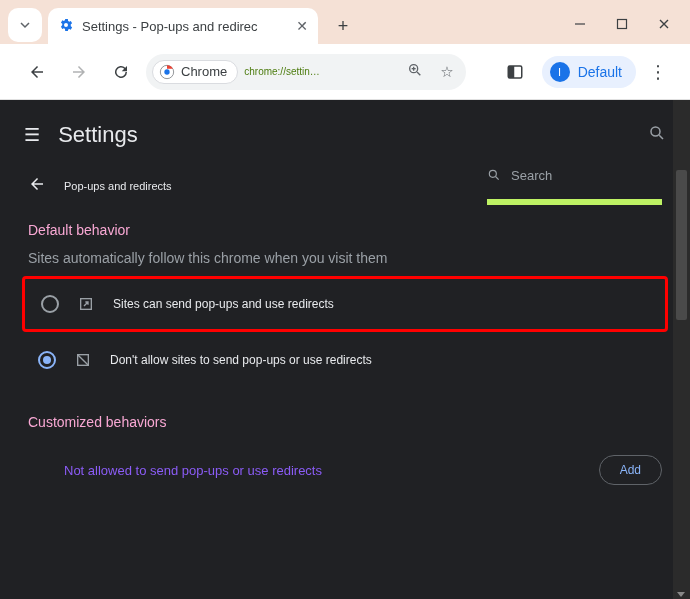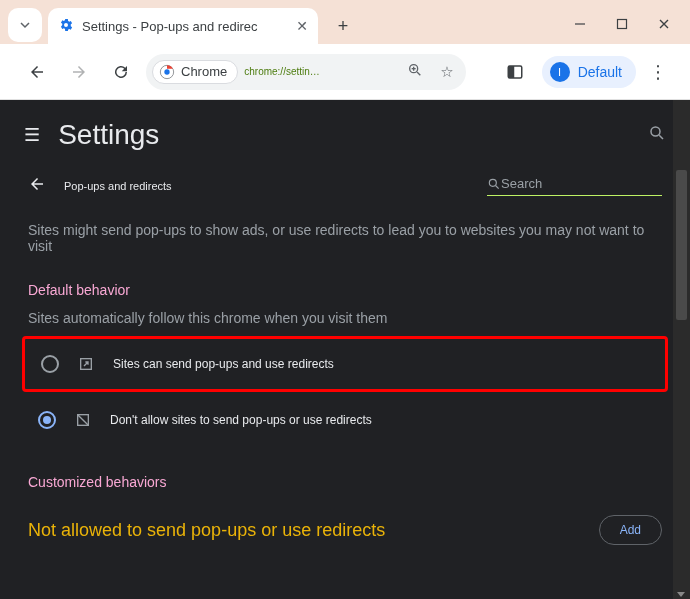--- a/index.html
+++ b/index.html
@@ -219,21 +219,21 @@
     border-top: 5px solid #888;
   }
   .app-header {
     height: 58px;
     display: flex;
     align-items: center;
     padding: 0 18px;
     color: #e8eaed;
   }
   .hamburger { font-size: 18px; margin-right: 18px; }
-  .app-title { font-size: 28px; font-weight: 400; flex: 1;}
+  .app-title { font-size: 22px; font-weight: 400; flex: 1;}
   .app-search { font-size: 16px; color: #9aa0a6; }
   .page {
     padding: 0 22px;
     color: #9aa0a6;
   }
   .page-header {
     display: flex;
     align-items: center;
     height: 44px;
     margin-bottom: 14px;
@@ -241,22 +241,23 @@
   .back-arrow { color: #e8eaed; font-size: 18px; margin-right: 18px; }
   .page-title {
     font-size: 11px;
     color: #e8eaed;
     font-weight: 500;
     flex: 1;
   }
   .page-search {
     display: flex;
     align-items: center;
-    border-bottom: 1px solid #bef264;
-    padding-bottom: 4px;
+    gap: 10px;
+    border-bottom: 6px solid #bef264;
+    padding-bottom: 16px;
     width: 175px;
   }
   .page-search span { font-size: 13px; color: #9aa0a6; }
   .desc {
     font-size: 14px;
     color: #9aa0a6;
     margin-bottom: 28px;
   }
   .section-title {
     font-size: 14px;
@@ -444,21 +445,20 @@
         <span class="page-title">Pop-ups and redirects</span>
         <div class="page-search">
           <svg width="14" height="14" viewBox="0 0 24 24">
               <circle cx="10" cy="10" r="6" stroke="#9aa0a6" stroke-width="2" fill="none"></circle>
               <line x1="15" y1="15" x2="20" y2="20" stroke="#9aa0a6" stroke-width="2"></line>
             </svg>
           <span>Search</span>
         </div>
       </div>
 
-      <div class="desc">Sites might send pop-ups to show ads, or use redirects to lead you to websites you may not want to visit</div>
 
       <div class="section-title">Default behavior</div>
       <div class="section-sub">Sites automatically follow this chrome when you visit them</div>
 
       <div class="radio-row highlight">
         <div class="radio"></div>
         <div class="opt-icon">
           <svg width="16" height="16" viewBox="0 0 24 24">
               <rect x="4" y="4" width="16" height="16" stroke="#9aa0a6" stroke-width="2" fill="none"></rect>
               <path d="M9 15 L15 9 M11 9 H15 V13" stroke="#9aa0a6" stroke-width="2" fill="none"></path>
@@ -476,21 +476,21 @@
             </svg>
         </div>
         <span>Don't allow sites to send pop-ups or use redirects</span>
       </div>
 
       <div class="spacer"></div>
 
       <div class="section-title">Customized behaviors</div>
 
       <div class="add-row">
-        <span style="font-size:18px;color:#eab308;">Not allowed to send pop-ups or use redirects</span>
+        <span style="font-size:13px;color:#8b5cf6;margin-left:36px;">Not allowed to send pop-ups or use redirects</span>
         <div class="add-btn">Add</div>
       </div>
     </div>
   </div>
 
   <div class="scrollbar">
     <div class="scrollbar-thumb"></div>
     <div class="scroll-arrow-down"></div>
   </div>
 </div>

